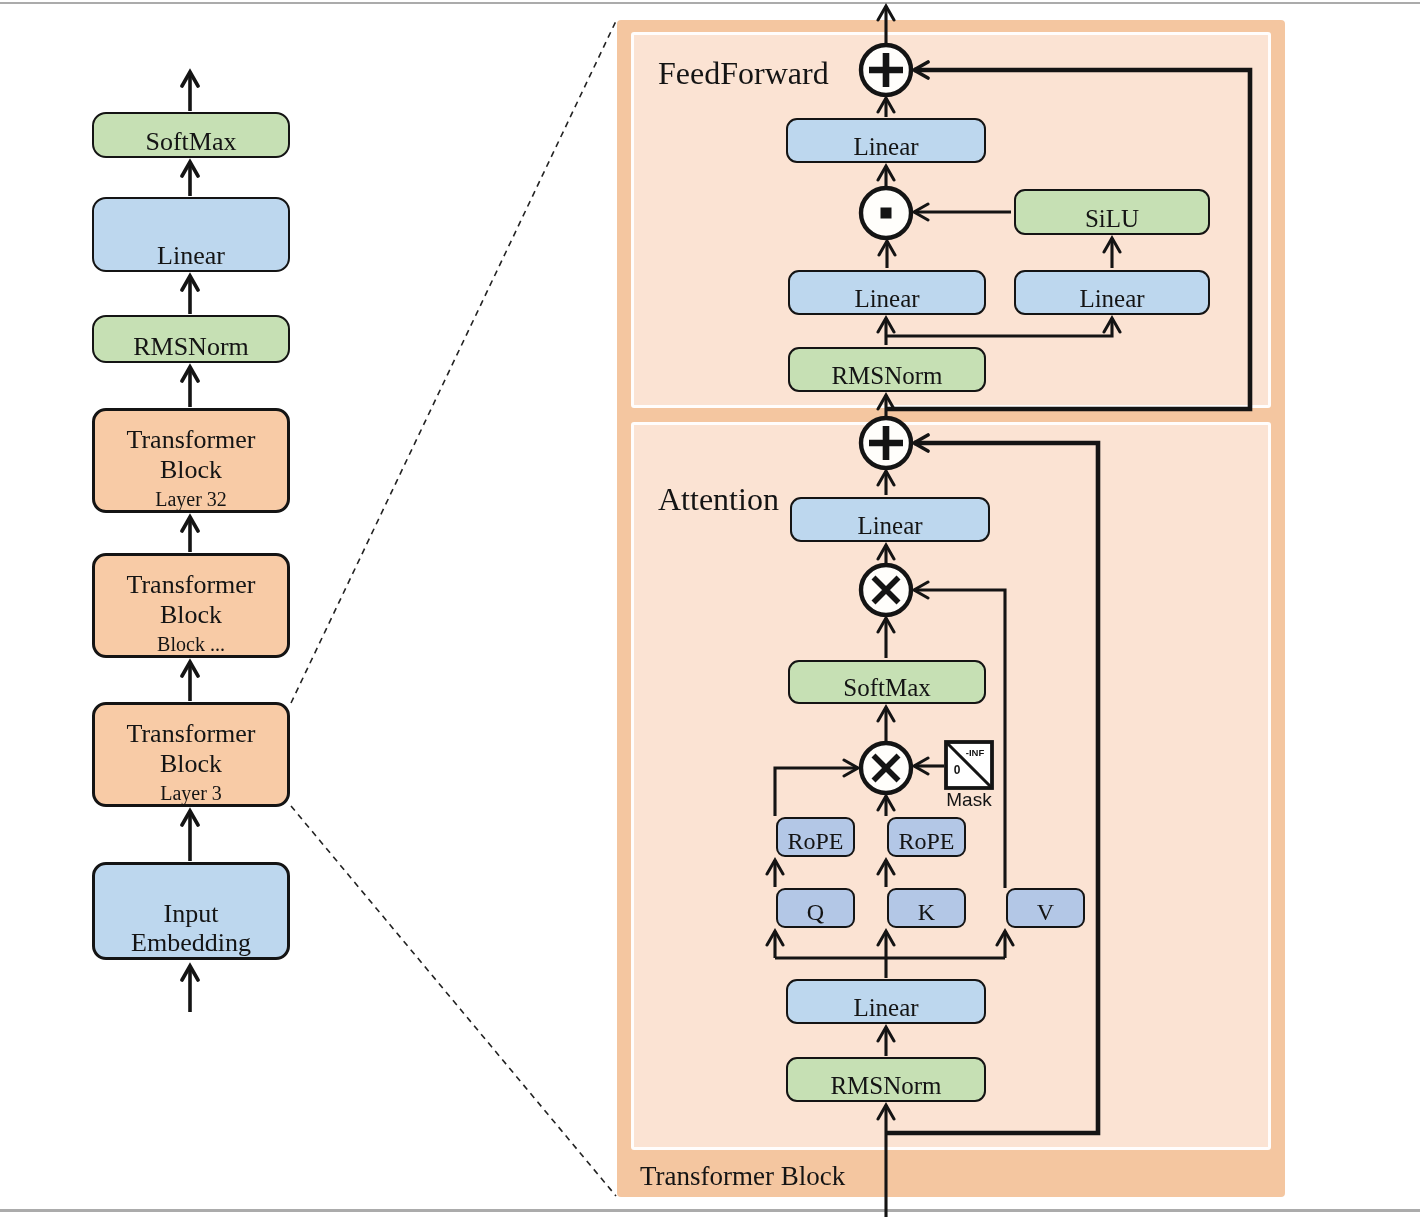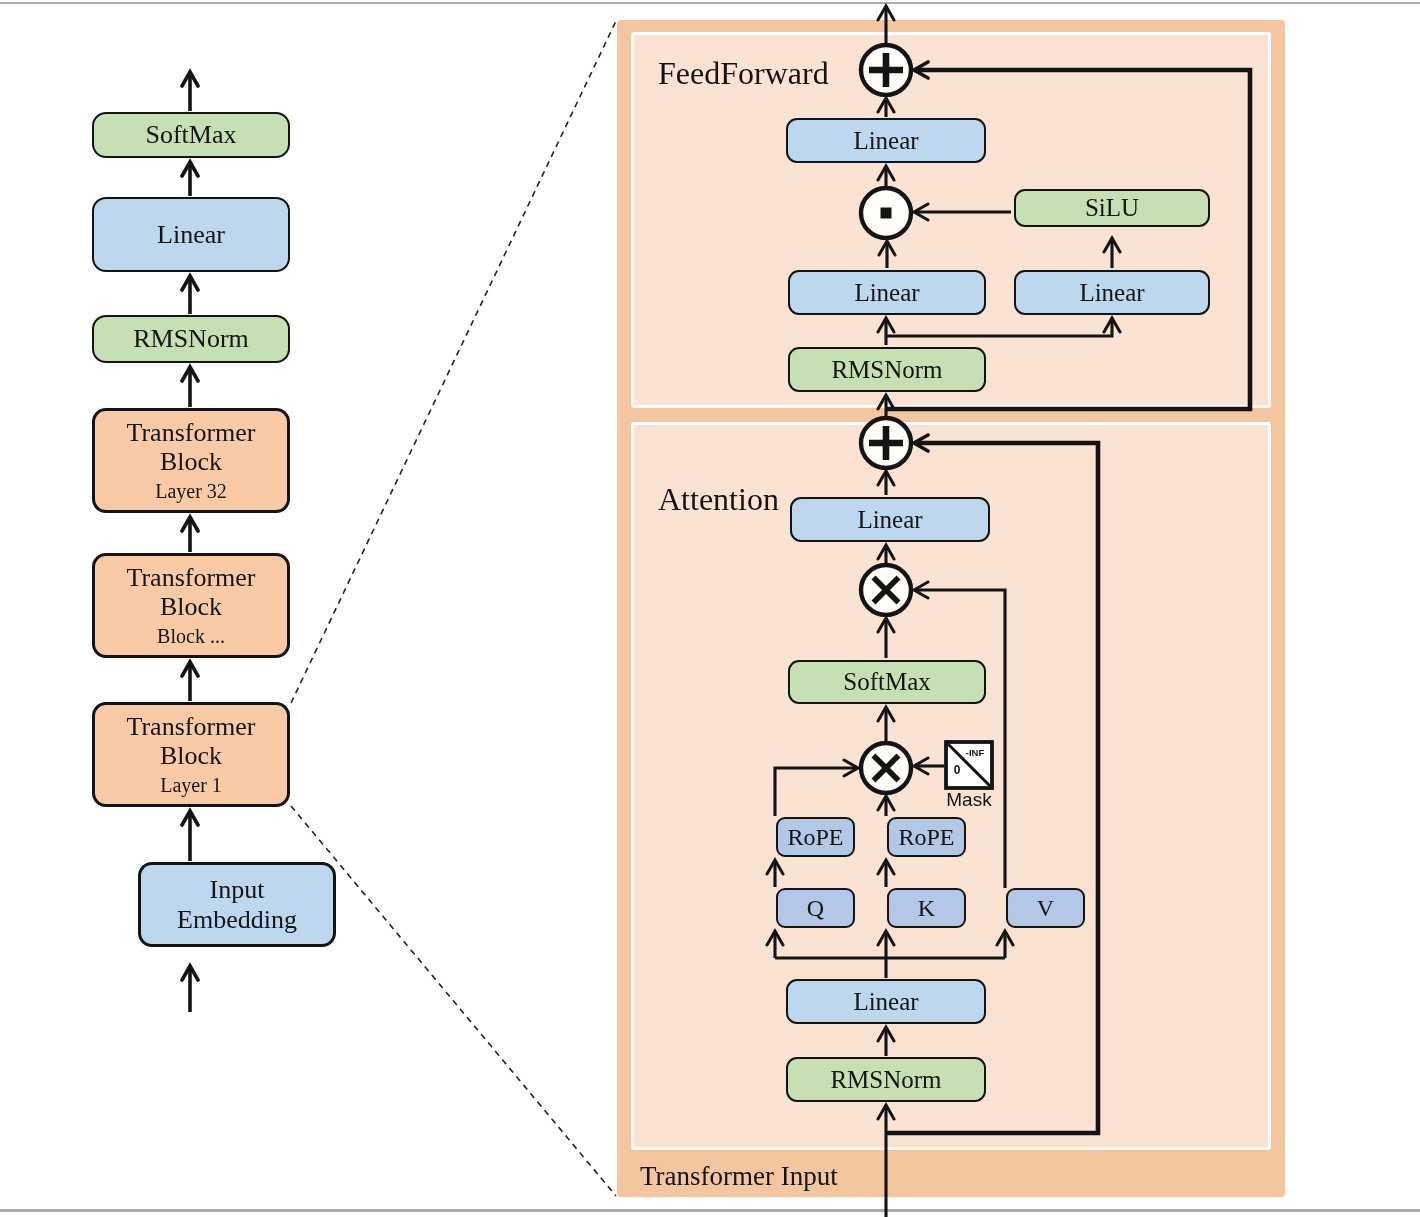--- a/index.html
+++ b/index.html
@@ -9,21 +9,21 @@
   .rule.top{top:2px;height:2px;}
   .rule.bottom{top:1209px;height:3px;}
   .panel-outer{position:absolute;left:617px;top:20px;width:668px;height:1177px;
                background:var(--panel-outer);border-radius:4px;}
   .panel-inner{position:absolute;background:var(--panel-inner);
                border:3px solid rgba(255,255,255,.92);border-radius:3px;box-sizing:border-box;}
   .panel-inner.ff{left:631px;top:32px;width:640px;height:376px;}
   .panel-inner.attn{left:631px;top:422px;width:640px;height:728px;}
   svg.wires{position:absolute;left:0;top:0;z-index:3;}
   .box{position:absolute;z-index:4;box-sizing:border-box;border:2.6px solid #141414;
-       display:flex;flex-direction:column;align-items:center;justify-content:center;
+       display:flex;flex-direction:column;align-items:center;justify-content:flex-end;
        text-align:center;line-height:1.12;}
   .green{background:var(--box-green);}
   .blue{background:var(--box-blue);}
   .bluedeep{background:var(--box-blue-deep);}
   .orange{background:var(--box-orange);}
   .r14{border-radius:14px;}
   .r11{border-radius:11px;}
   .r8{border-radius:9px;}
   .f26{font-size:26px;}
   .f25{font-size:25px;}
@@ -147,35 +147,35 @@
     <span class="sub">Layer 32</span>
   </div>
   <div class="box orange r14 f26" style="left:92px;top:553px;width:198px;height:105px;border-width:3px;">
     <span>Transformer</span>
     <span>Block</span>
     <span class="sub">Block ...</span>
   </div>
   <div class="box orange r14 f26" style="left:92px;top:702px;width:198px;height:105px;border-width:3px;">
     <span>Transformer</span>
     <span>Block</span>
-    <span class="sub">Layer 1</span>
-  </div>
-  <div class="box blue r14 f26" style="left:92px;top:862px;width:198px;height:85px;border-width:3px;margin-left:46px;">
+    <span class="sub">Layer 3</span>
+  </div>
+  <div class="box blue r14 f26" style="left:92px;top:862px;width:198px;height:98px;border-width:3px;">
     <span>Input</span>
     <span>Embedding</span>
   </div>
 
   <div class="seclabel" style="left:658px;top:55px;">FeedForward</div>
   <div class="seclabel" style="left:658px;top:481px;">Attention</div>
-  <div class="seclabel" style="left:640px;top:1161px;font-size:27px;">Transformer Input</div>
+  <div class="seclabel" style="left:640px;top:1161px;font-size:27px;">Transformer Block</div>
 
   <div class="box blue r11 f25" style="left:786px;top:118px;width:200px;height:45px;">
     <span>Linear</span>
   </div>
-  <div class="box green r11 f25" style="left:1014px;top:189px;width:196px;height:38px;">
+  <div class="box green r11 f25" style="left:1014px;top:189px;width:196px;height:46px;">
     <span>SiLU</span>
   </div>
   <div class="box blue r11 f25" style="left:788px;top:270px;width:198px;height:45px;">
     <span>Linear</span>
   </div>
   <div class="box blue r11 f25" style="left:1014px;top:270px;width:196px;height:45px;">
     <span>Linear</span>
   </div>
   <div class="box green r11 f25" style="left:788px;top:347px;width:198px;height:45px;">
     <span>RMSNorm</span>

